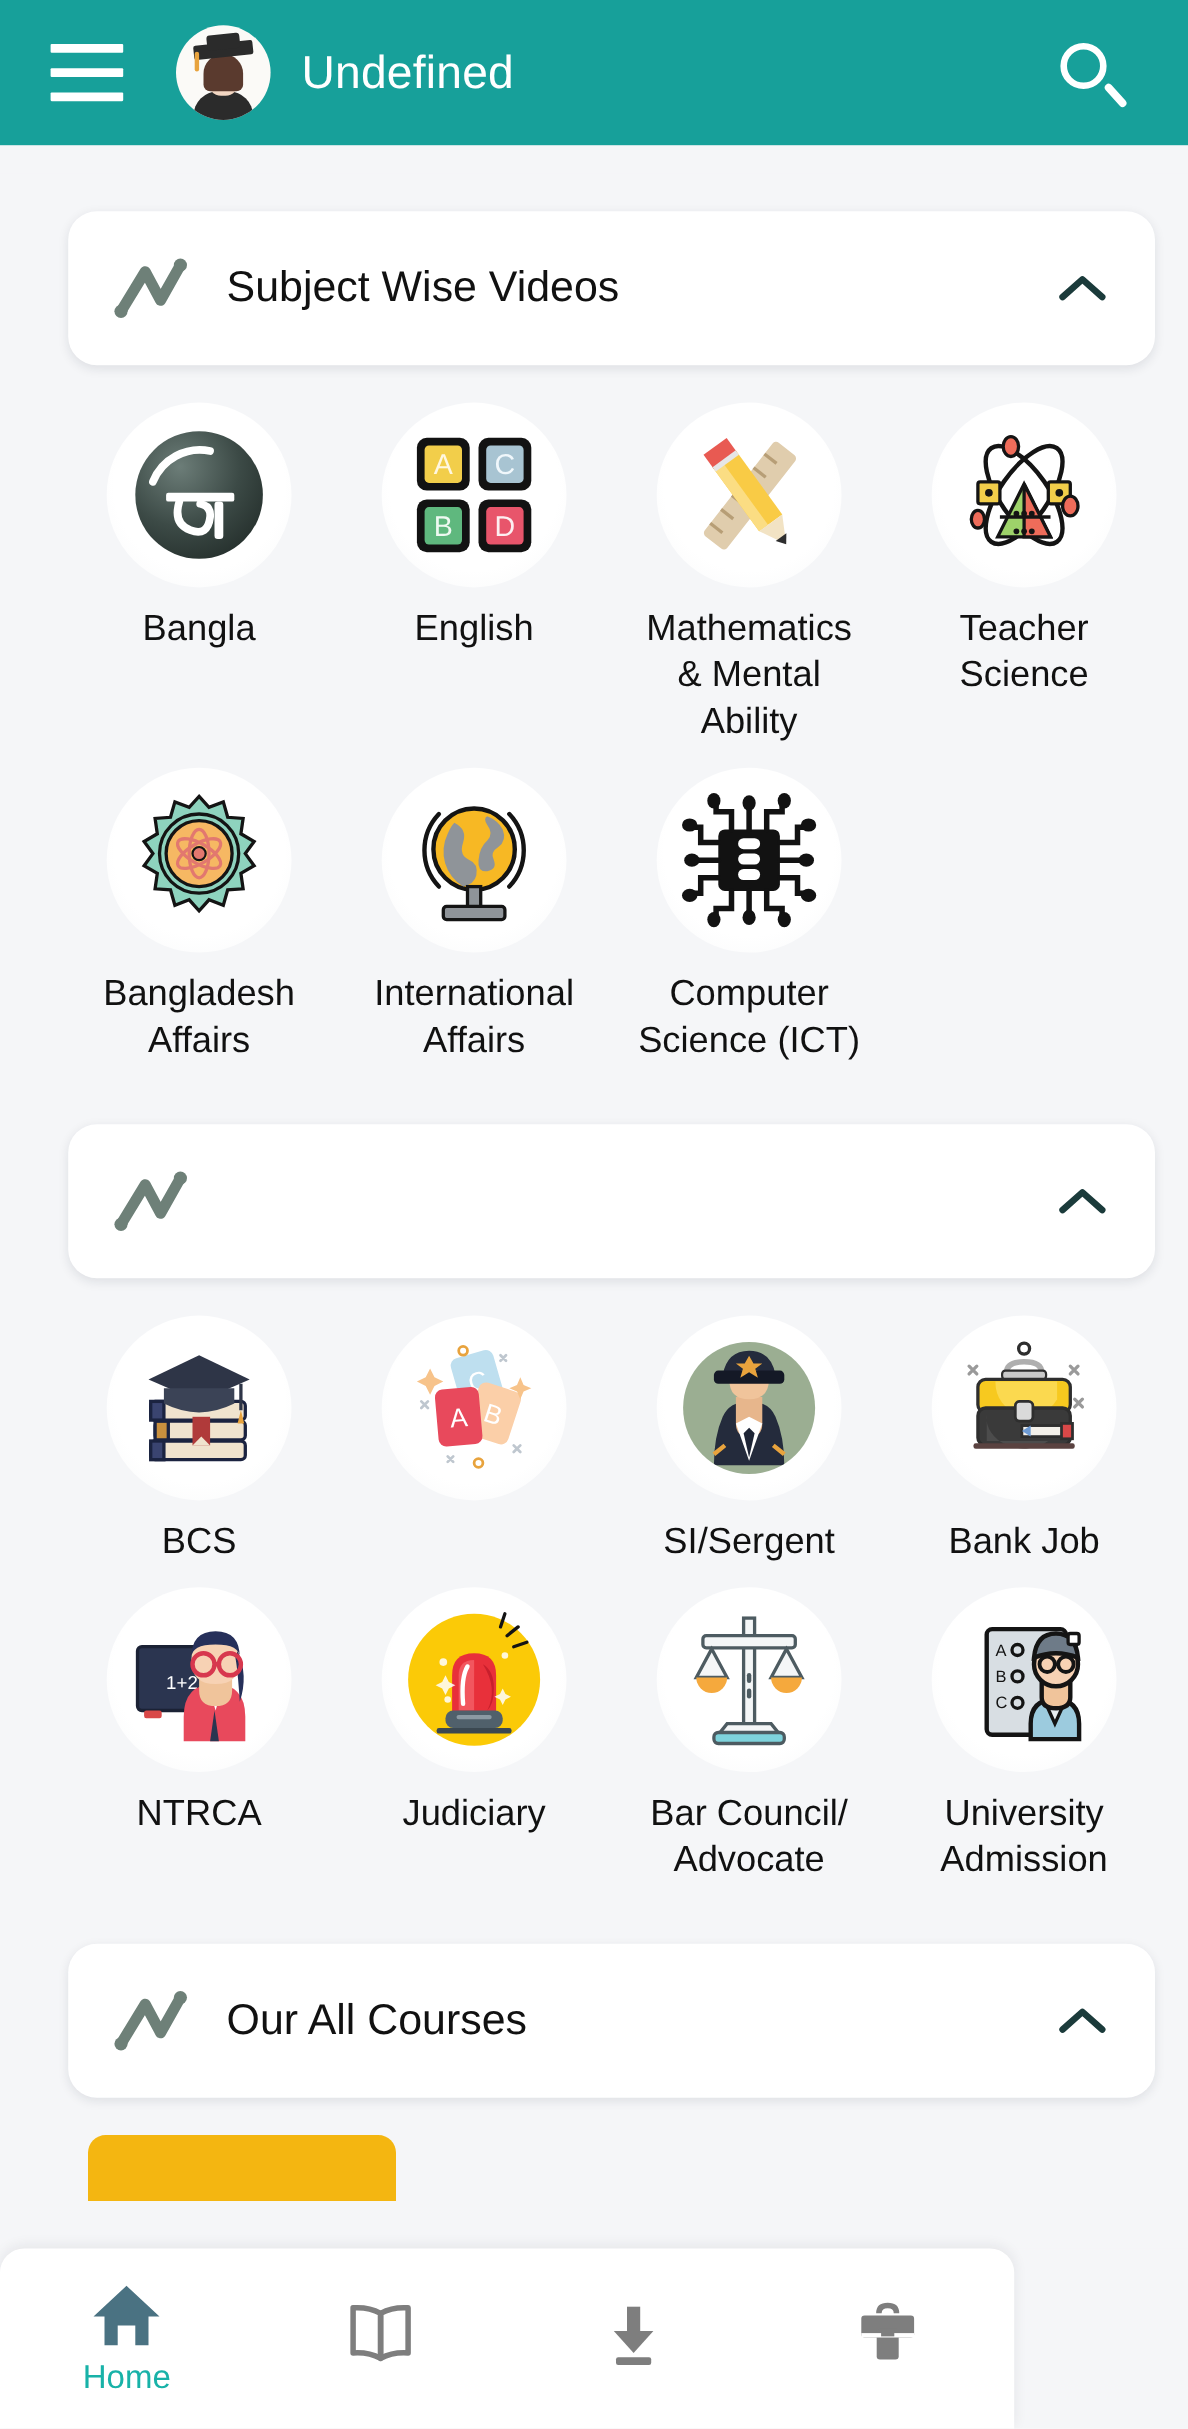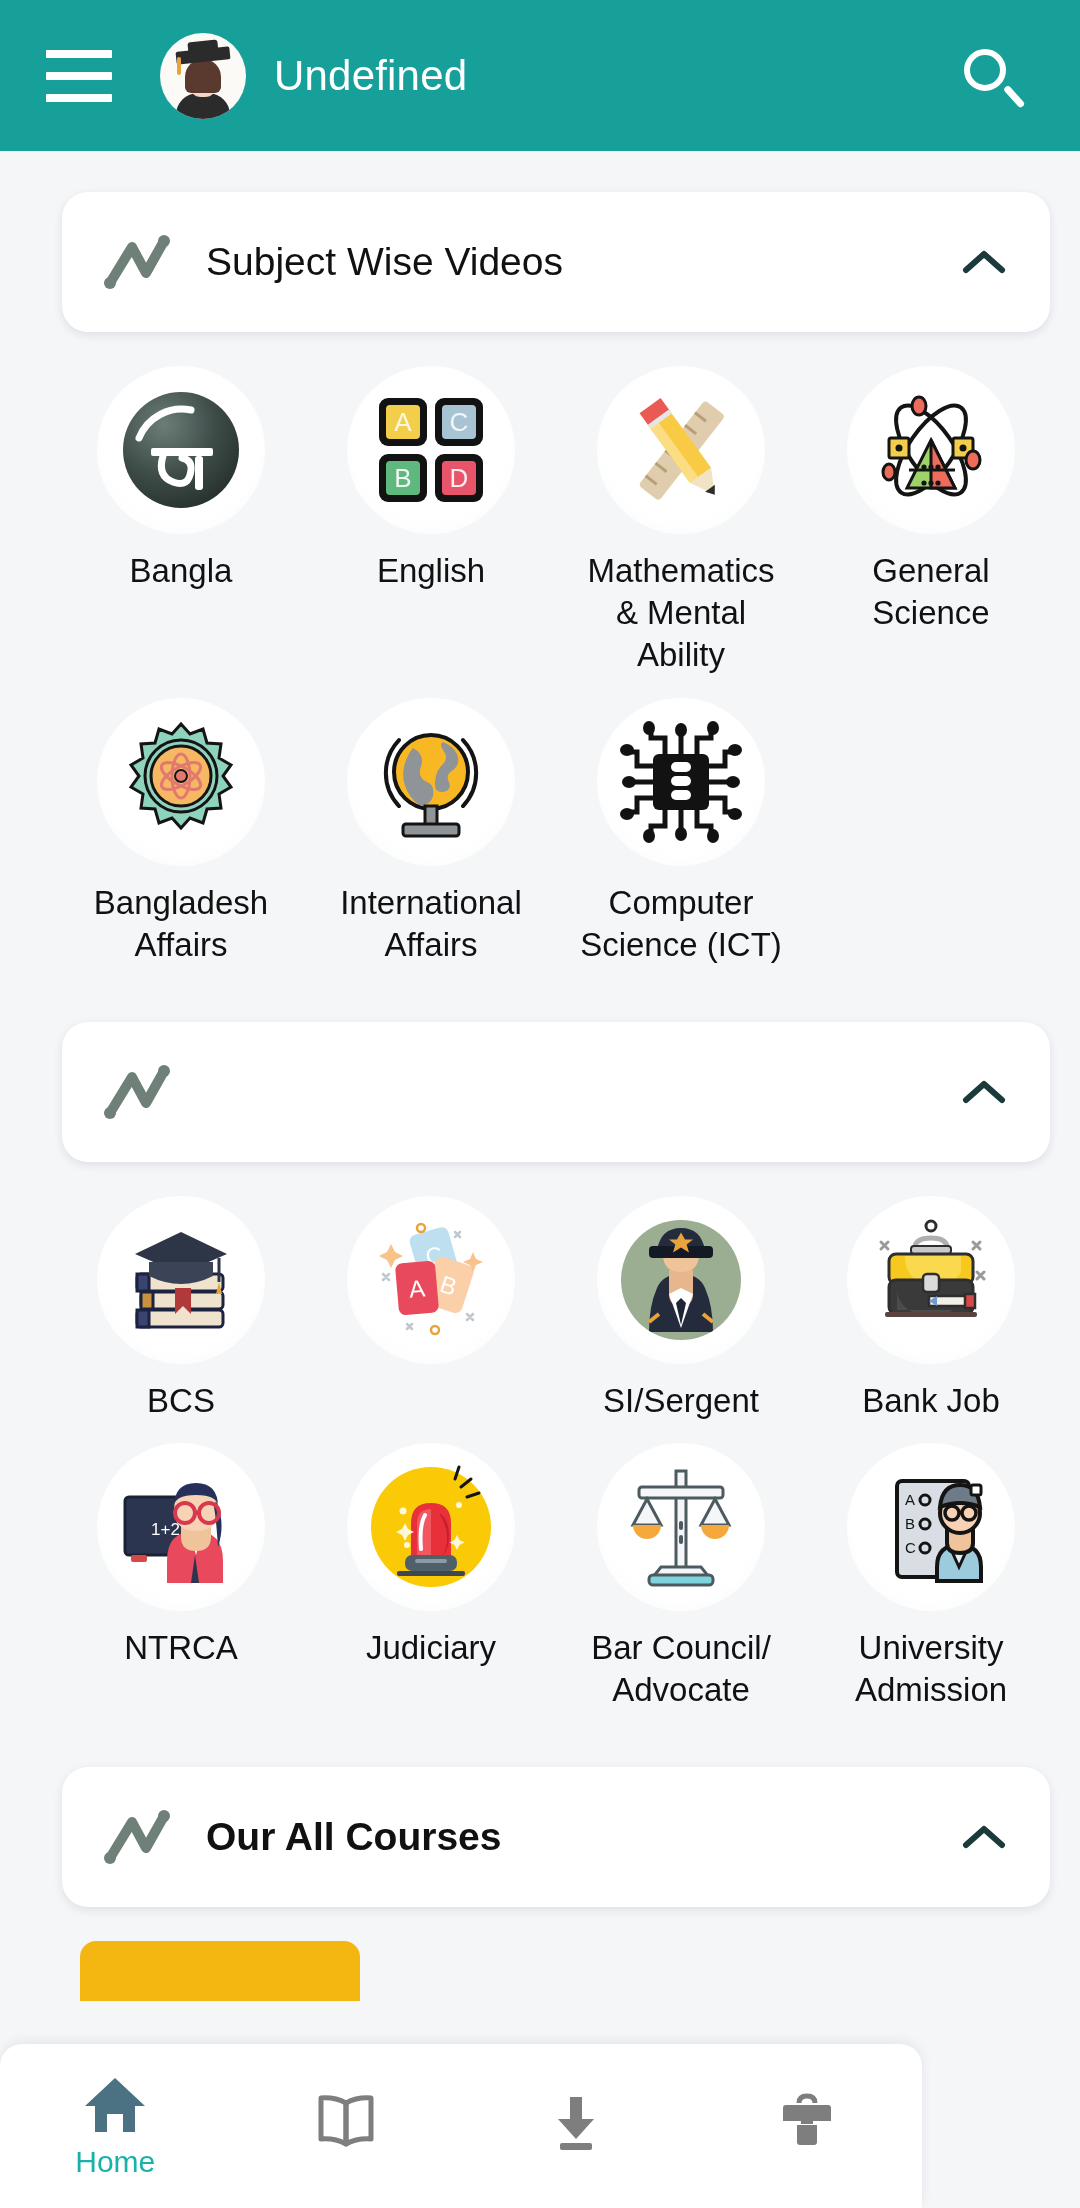--- a/index.html
+++ b/index.html
@@ -6,21 +6,21 @@
   html,body {
     width:1080px; height:2208px;
     background:#F5F6F8;
     font-family:"Liberation Sans", sans-serif;
     overflow:hidden;
   }
   .phone { position:relative; width:1080px; height:2208px; background:#F5F6F8; }
 
   
   .appbar{
-    position:absolute; top:0; left:0; width:1080px; height:151px;
+    position:absolute; top:0; left:0; width:1080px; height:132px;
     background:#17A09A;
     display:flex; align-items:center; padding:0 38px;
   }
   .hamburger{ width:66px; height:52px; display:flex; flex-direction:column;
     justify-content:space-between; cursor:pointer; margin-left:8px; }
   .hamburger span{ display:block; height:8px; width:100%; background:#fff; border-radius:1px; }
 
   .avatar{
     width:86px; height:86px; border-radius:50%; background:#FBFAF7;
     margin-left:48px; position:relative; overflow:hidden; flex:none;
@@ -238,21 +238,21 @@
                 <circle cx="30" cy="60" r="3.5"></circle>
                 <circle cx="94" cy="60" r="3.5"></circle>
               </g>
             <g fill="#EE6C5A" stroke="#141414" stroke-width="3">
               <ellipse cx="50" cy="18" rx="7" ry="9"></ellipse>
                 <ellipse cx="104" cy="72" rx="7" ry="9"></ellipse>
               <ellipse cx="20" cy="84" rx="6" ry="8"></ellipse>
             </g>
           </svg>
         </div>
-        <div class="cell-label">General Science</div>
+        <div class="cell-label">Teacher Science</div>
       </div>
 
       <div class="cell">
         <div class="bubble">
           <svg width="124" height="124" viewBox="0 0 124 124">
             <g fill="#8ED3BE" stroke="#141414" stroke-width="3">
               <path d="M62 4 L71 14 L84 9 L88 23 L102 24 L100 38 L112 45 L104 56 L112 67 L100 74 L102 88
                        L88 89 L84 103 L71 98 L62 108 L53 98 L40 103 L36 89 L22 88 L24 74 L12 67 L20 56
                        L12 45 L24 38 L22 24 L36 23 L40 9 L53 14 Z"></path>
             </g>
@@ -548,21 +548,21 @@
                 <circle cx="102" cy="50" r="7"></circle>
                 <path d="M92 50 h3"></path>
             </g>
             <rect x="104" y="22" width="10" height="10" rx="2" fill="#FFFFFF" stroke="#141414" stroke-width="3"></rect>
           </svg>
         </div>
         <div class="cell-label">University Admission</div>
       </div>
     </div>
 
-    <div class="sec-card" style="margin-top:56px;font-weight:bold;">
+    <div class="sec-card" style="margin-top:56px;">
       <svg class="trend-icon" viewBox="0 0 76 58">
         <path d="M8 50 L30 14 L44 40 L62 8" fill="none" stroke="#6E8078" stroke-width="10" stroke-linecap="round" stroke-linejoin="round"></path>
         <circle cx="8" cy="50" r="6" fill="#6E8078"></circle>
           <circle cx="62" cy="8" r="6" fill="#6E8078"></circle>
       </svg>
       <div class="sec-title">Our All Courses</div>
       <svg class="chev" viewBox="0 0 52 32">
         <path d="M8 24 L26 8 L44 24" fill="none" stroke="#1B3B3B" stroke-width="6" stroke-linecap="round" stroke-linejoin="round"></path>
       </svg>
     </div>

